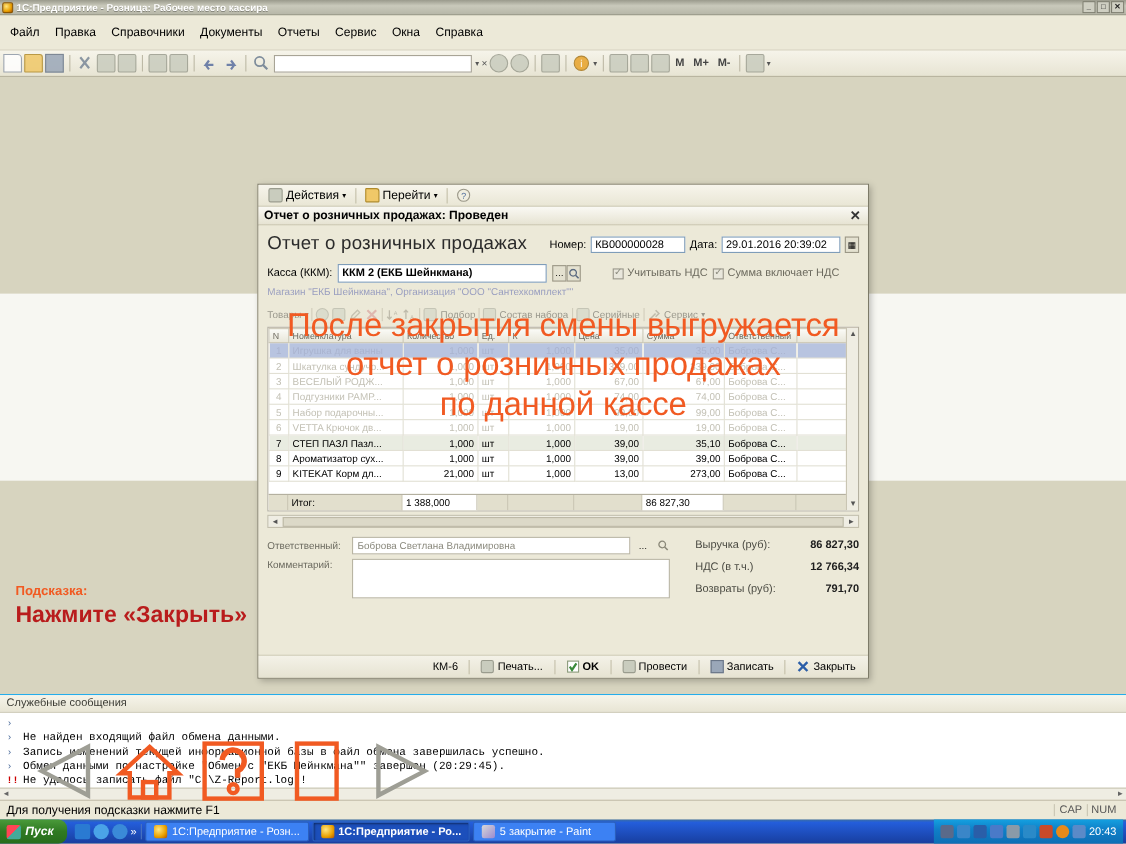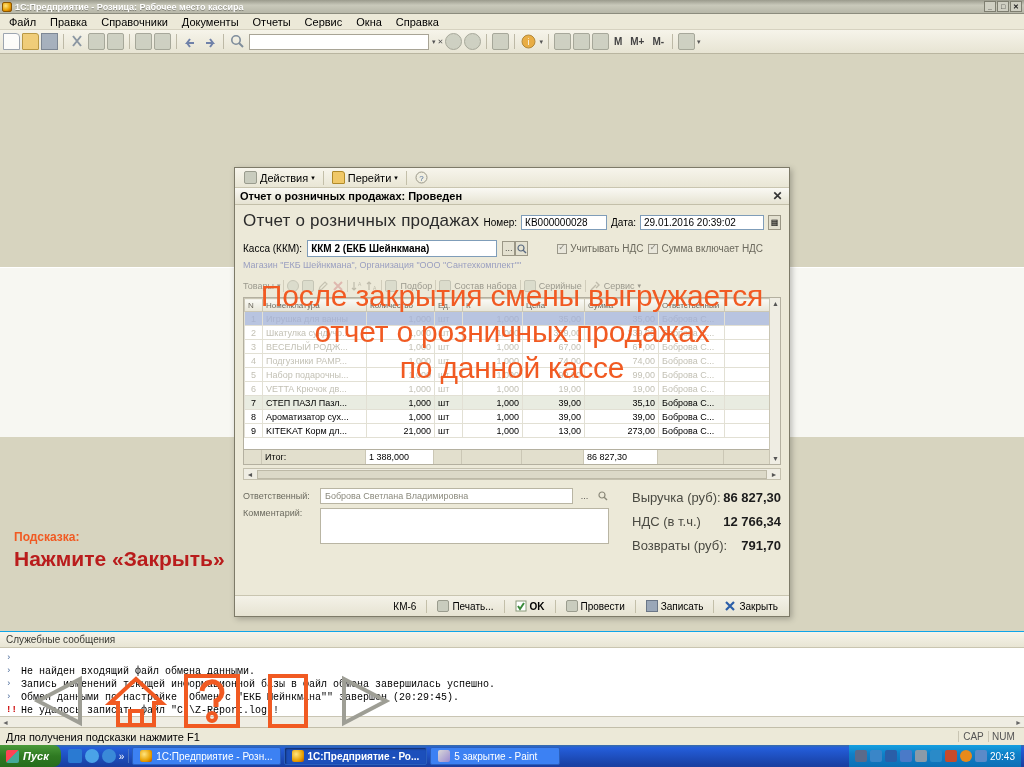--- a/index.html
+++ b/index.html
@@ -30,21 +30,21 @@
     border:1px solid #8a5500; flex:none;
   }
   #titlebar .tb-title { flex:1; white-space:nowrap; overflow:hidden; text-shadow:0 1px 0 rgba(0,0,0,.3); }
   #titlebar .tb-btns { display:flex; gap:1px; }
   #titlebar .tb-btn {
     width:12px; height:11px; background:#cfcfc2; border:1px solid #7e7e70;
     font-size:7px; line-height:9px; text-align:center; color:#222; font-weight:bold;
   }
 
   #menubar {
-    height:16px; background:#ece9d8; display:flex; align-items:center;
+    height:32px; background:#ece9d8; display:flex; align-items:center;
     padding:0 2px; font-size:11px; border-bottom:1px solid #d6d2c0;
   }
   #menubar .mi { padding:1px 7px; white-space:nowrap; color:#000; }
 
   #toolbar {
     height:24px; background:linear-gradient(to bottom,#f6f4ea,#e7e4d3);
     display:flex; align-items:center; padding:0 3px; gap:2px;
     border-bottom:1px solid #b9b5a0;
   }
   .tb-ico { width:17px; height:17px; position:relative; flex:none; opacity:.85; }
@@ -142,21 +142,21 @@
 
   
   #bottom-area { display:flex; margin-top:8px; gap:12px; }
   #resp-col { flex:1; }
   .resp-row { display:flex; align-items:center; gap:5px; margin-bottom:4px; font-size:10px; }
   .resp-lbl { width:72px; color:#6b6a5f; font-size:9px; }
   #resp-field { flex:1; height:16px; background:#fff; border:1px solid #b9b5a3; display:flex; align-items:center;
                 padding:0 4px; color:#8b8a7e; font-size:9px; }
   #comment-field { flex:1; height:36px; background:#fff; border:1px solid #b9b5a3; }
   #totals-col { width:160px; padding-top:2px; }
-  .tot-row { display:flex; justify-content:space-between; align-items:center; margin-bottom:9px; font-size:13px;padding-left:11px; }
+  .tot-row { display:flex; justify-content:space-between; align-items:center; margin-bottom:9px; font-size:10px;padding-left:11px; }
   .tot-lbl { color:#4a4a42; }
   .tot-val { font-weight:bold; color:#1c1c1c; }
 
   #dlg-footer {
     height:21px; background:linear-gradient(to bottom,#f4f2e8,#e6e3d2); border-top:1px solid #c9c5b0;
     display:flex; align-items:center; justify-content:flex-end; gap:6px; padding:0 7px; font-size:10px;
   }
   .fbtn { display:flex; align-items:center; gap:3px; padding:1px 4px; white-space:nowrap; }
   .fbtn .fi { width:12px; height:12px; flex:none; }
   .fbtn.bold { font-weight:bold; }
@@ -357,21 +357,21 @@
   </div>
 
   <div id="dlg-body">
 
     <div class="hdr-row">
       <div id="dlg-heading">Отчет о розничных продажах</div>
       <div class="num-wrap">
         <span>Номер:</span>
         <span class="fld" style="width:86px">КВ000000028</span>
         <span>Дата:</span>
-        <span class="fld" style="width:124px">29.01.2016 20:39:02</span>
+        <span class="fld" style="width:108px">29.01.2016 20:39:02</span>
         <span class="fld-btn">▦</span>
       </div>
     </div>
 
     <div class="kassa-row">
       <span>Касса (ККМ):</span>
       <span id="kassa-field">ККМ 2 (ЕКБ Шейнкмана)</span>
       <span class="kassa-btns">
         <span class="fld-btn">…</span>
         <span class="fld-btn">

